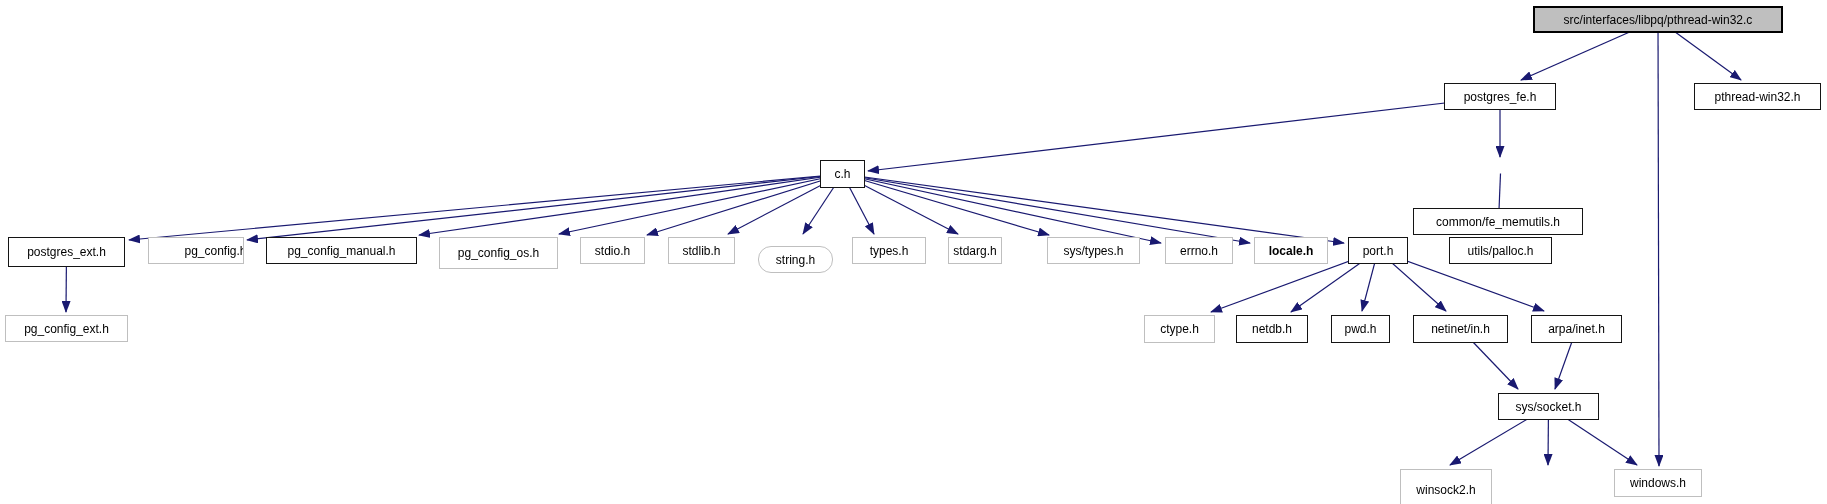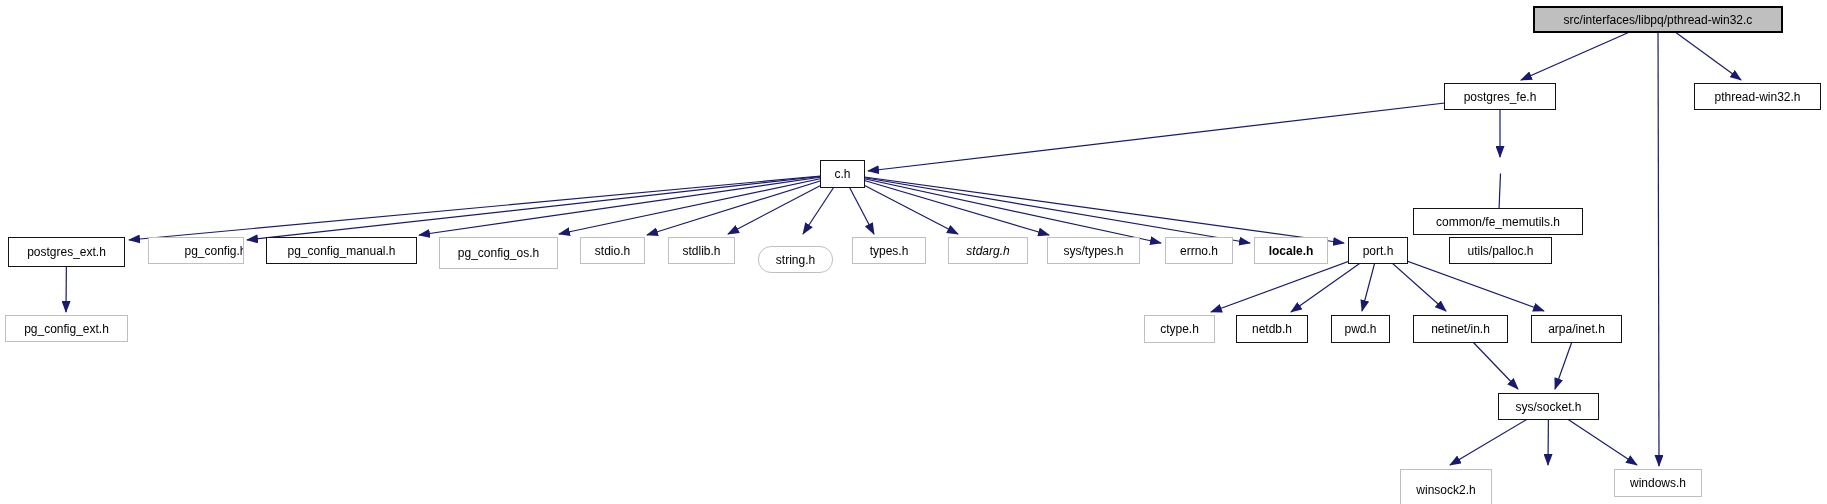--- a/index.html
+++ b/index.html
@@ -93,21 +93,21 @@
     <div class="node linked" style="left: 820px; top: 160px; width: 45px; height: 28px;">c.h</div>
     <div class="node linked" style="left: 1413px; top: 160px; width: 170px; height: 27px; margin-top: 48px;">common/fe_memutils.h</div>
     <div class="node linked" style="left: 8px; top: 237px; width: 117px; height: 30px;">postgres_ext.h</div>
     <div class="node plain" style="left: 148px; top: 237px; width: 96px; height: 27px; padding-left: 39px;">pg_config.h</div>
     <div class="node linked" style="left: 266px; top: 237px; width: 151px; height: 27px;">pg_config_manual.h</div>
     <div class="node plain" style="left: 439px; top: 237px; width: 119px; height: 32px;">pg_config_os.h</div>
     <div class="node plain" style="left: 580px; top: 237px; width: 65px; height: 27px;">stdio.h</div>
     <div class="node plain" style="left: 668px; top: 237px; width: 67px; height: 27px;">stdlib.h</div>
     <div class="node plain" style="left: 758px; top: 246px; width: 75px; height: 27px; border-radius: 13px;">string.h</div>
     <div class="node plain" style="left: 852px; top: 237px; width: 74px; height: 27px;">types.h</div>
-    <div class="node plain" style="left: 948px; top: 237px; width: 80px; height: 27px; font-style: italic;">stdarg.h</div>
+    <div class="node plain" style="left: 948px; top: 237px; width: 54px; height: 27px;">stdarg.h</div>
     <div class="node plain" style="left: 1047px; top: 237px; width: 93px; height: 27px;">sys/types.h</div>
     <div class="node plain" style="left: 1165px; top: 237px; width: 68px; height: 27px;">errno.h</div>
     <div class="node plain" style="left: 1254px; top: 237px; width: 74px; height: 27px; font-weight: bold;">locale.h</div>
     <div class="node linked" style="left: 1348px; top: 237px; width: 60px; height: 27px;">port.h</div>
     <div class="node linked" style="left: 1449px; top: 237px; width: 103px; height: 27px;">utils/palloc.h</div>
     <div class="node plain" style="left: 5px; top: 315px; width: 123px; height: 27px;">pg_config_ext.h</div>
     <div class="node plain" style="left: 1144px; top: 315px; width: 71px; height: 28px; text-align: right;">ctype.h</div>
     <div class="node linked" style="left: 1236px; top: 315px; width: 72px; height: 28px;">netdb.h</div>
     <div class="node linked" style="left: 1331px; top: 315px; width: 59px; height: 28px;">pwd.h</div>
     <div class="node linked" style="left: 1413px; top: 315px; width: 95px; height: 28px;">netinet/in.h</div>

